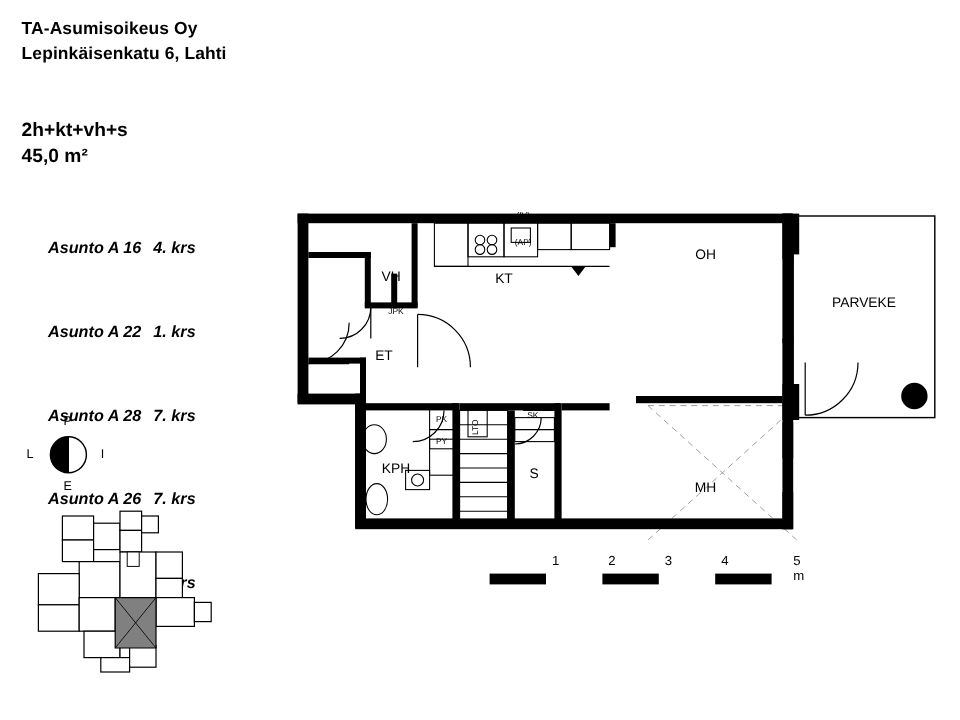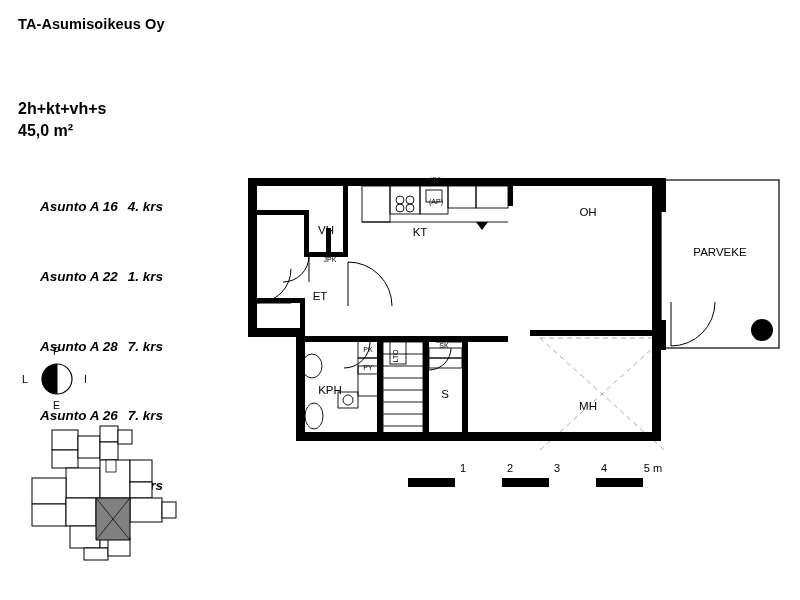--- a/index.html
+++ b/index.html
@@ -127,20 +127,21 @@
 
   
 </style>
 </head>
 <body>
 
 <div id="page">
 
   <div class="company">
     <div>TA-Asumisoikeus Oy</div>
+    <div>Lepinkäisenkatu 6, Lahti</div>
   </div>
 
   <div class="type-block">
     <div>2h+kt+vh+s</div>
     <div>45,0 m²</div>
   </div>
 
   <div class="apartments">
     <div class="row">
       <span>Asunto A 16</span><span class="floor">4. krs</span>
@@ -370,21 +371,21 @@
 
     </svg>
   </div>
 
   <div class="scalebar">
     <div class="nums">
       <span style="left:55px;">1</span>
       <span style="left:102px;">2</span>
       <span style="left:149px;">3</span>
       <span style="left:196px;">4</span>
-      <span style="left:245px;">5 m</span>
+      <span style="left:262px;">5 m</span>
     </div>
     <div class="bar">
       <div class="seg" style="left:0px;   width:47px;"></div>
       <div class="seg" style="left:94px;  width:47px;"></div>
       <div class="seg" style="left:188px; width:47px;"></div>
     </div>
   </div>
 
 </div>
 

